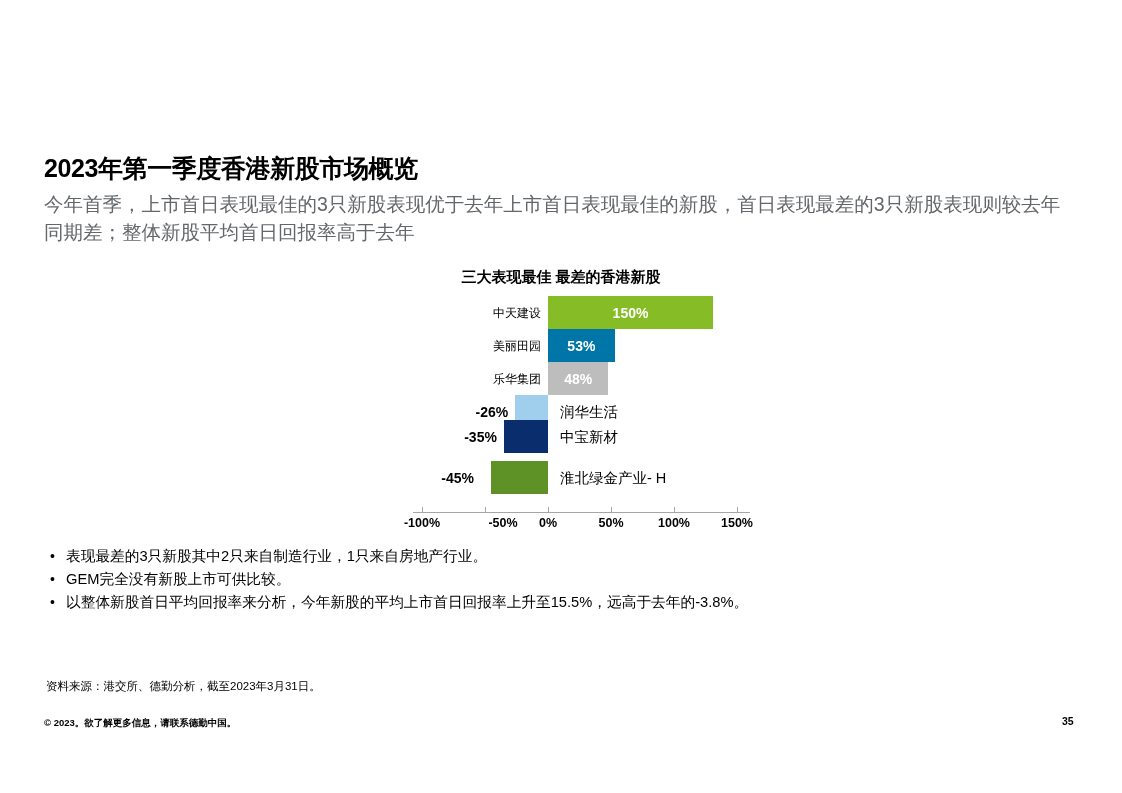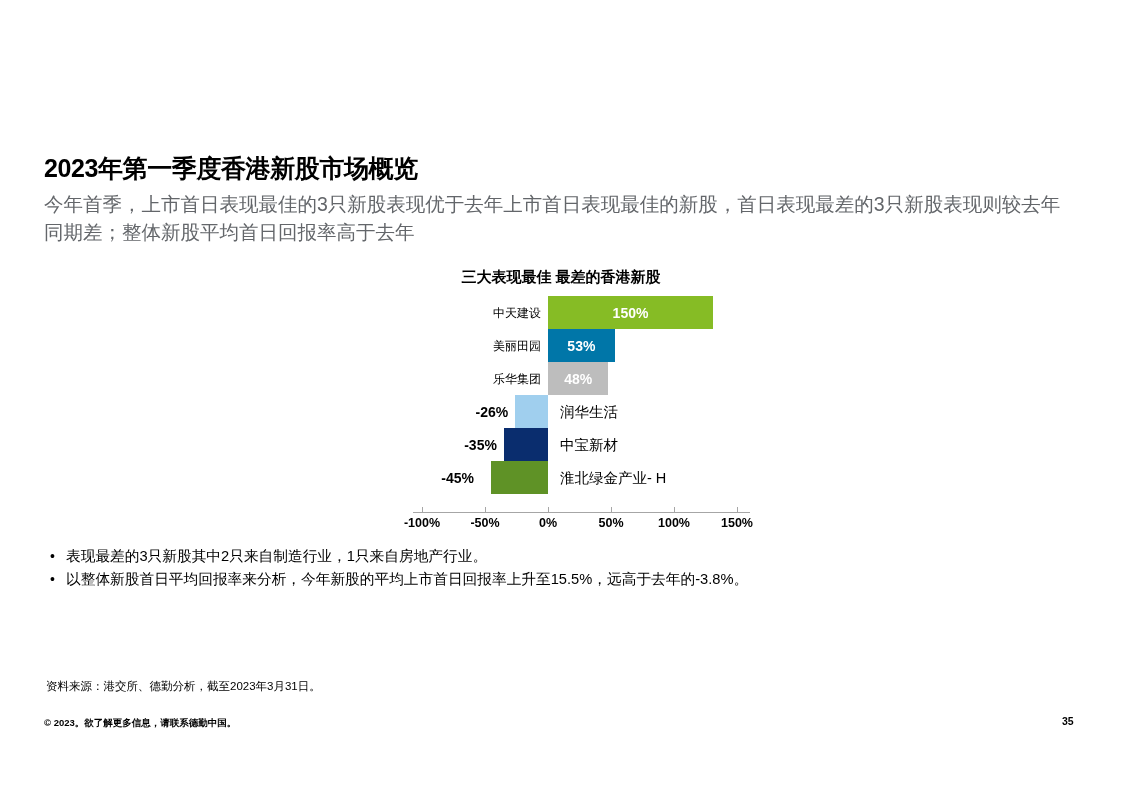--- a/index.html
+++ b/index.html
@@ -203,50 +203,51 @@
         <div class="bar-row" style="top: 66px;">
           <div class="bar" style="left: 148px; width: 60.48px; background: rgb(189, 189, 189);"></div>
           <div class="cat-label">乐华集团</div>
           <div class="bar-value-in" style="left: 178.24px; transform: translate(-50%, -50%);">48%</div>
         </div>
         <div class="bar-row" style="top: 99px;">
           <div class="bar" style="left: 115.24px; width: 32.76px; background: rgb(160, 207, 238);"></div>
           <div class="bar-value-out" style="left: 108.24px; transform: translate(-100%, -50%);">-26%</div>
           <div class="side-label" style="left: 160px;">润华生活</div>
         </div>
-        <div class="bar-row" style="top: 132px; text-align: right;">
+        <div class="bar-row" style="top: 124px; text-align: right;">
           <div class="bar" style="left: 103.9px; width: 44.1px; background: rgb(10, 45, 110);"></div>
           <div class="bar-value-out" style="left: 96.9px; transform: translate(-100%, -50%);">-35%</div>
           <div class="side-label" style="left: 160px;">中宝新材</div>
         </div>
         <div class="bar-row" style="top: 165px;">
           <div class="bar" style="left: 91.3px; width: 56.7px; background: rgb(95, 146, 38);"></div>
           <div class="bar-value-out" style="left: 74px; transform: translate(-100%, -50%);">-45%</div>
           <div class="side-label" style="left: 160px;">淮北绿金产业- H</div>
         </div>
       </div>
     <div id="axis-line"></div>
     <div id="axis-ticks">
         <div class="axis-tick" style="left: 22px;"></div>
         <div class="axis-tick-label" style="left: 22px;">-100%</div>
         <div class="axis-tick" style="left: 85px;"></div>
-        <div class="axis-tick-label" style="left: 85px;">-50%</div>
+        <div class="axis-tick-label" style="left: 103px;">-50%</div>
         <div class="axis-tick" style="left: 148px;"></div>
         <div class="axis-tick-label" style="left: 148px;">0%</div>
         <div class="axis-tick" style="left: 211px;"></div>
         <div class="axis-tick-label" style="left: 211px;">50%</div>
         <div class="axis-tick" style="left: 274px;"></div>
         <div class="axis-tick-label" style="left: 274px;">100%</div>
         <div class="axis-tick" style="left: 337px;"></div>
         <div class="axis-tick-label" style="left: 337px;">150%</div>
       </div>
   </div>
 
   <div id="bullets">
       <div class="bullet">表现最差的3只新股其中2只来自制造行业，1只来自房地产行业。</div>
+      <div class="bullet">GEM完全没有新股上市可供比较。</div>
       <div class="bullet">以整体新股首日平均回报率来分析，今年新股的平均上市首日回报率上升至15.5%，远高于去年的-3.8%。</div>
     </div>
 
   <div id="source">资料来源：港交所、德勤分析，截至2023年3月31日。</div>
   <div id="copyright">© 2023。欲了解更多信息，请联系德勤中国。</div>
   <div id="page-number">35</div>
 
 </div>
 
 </body></html>

